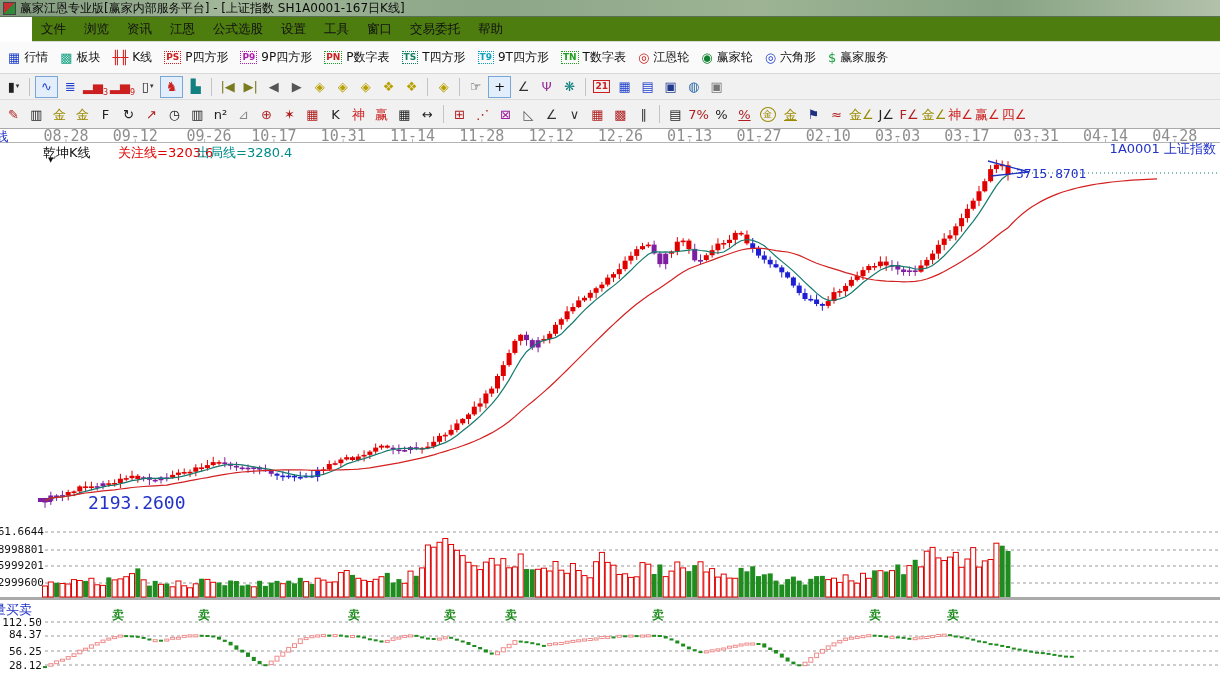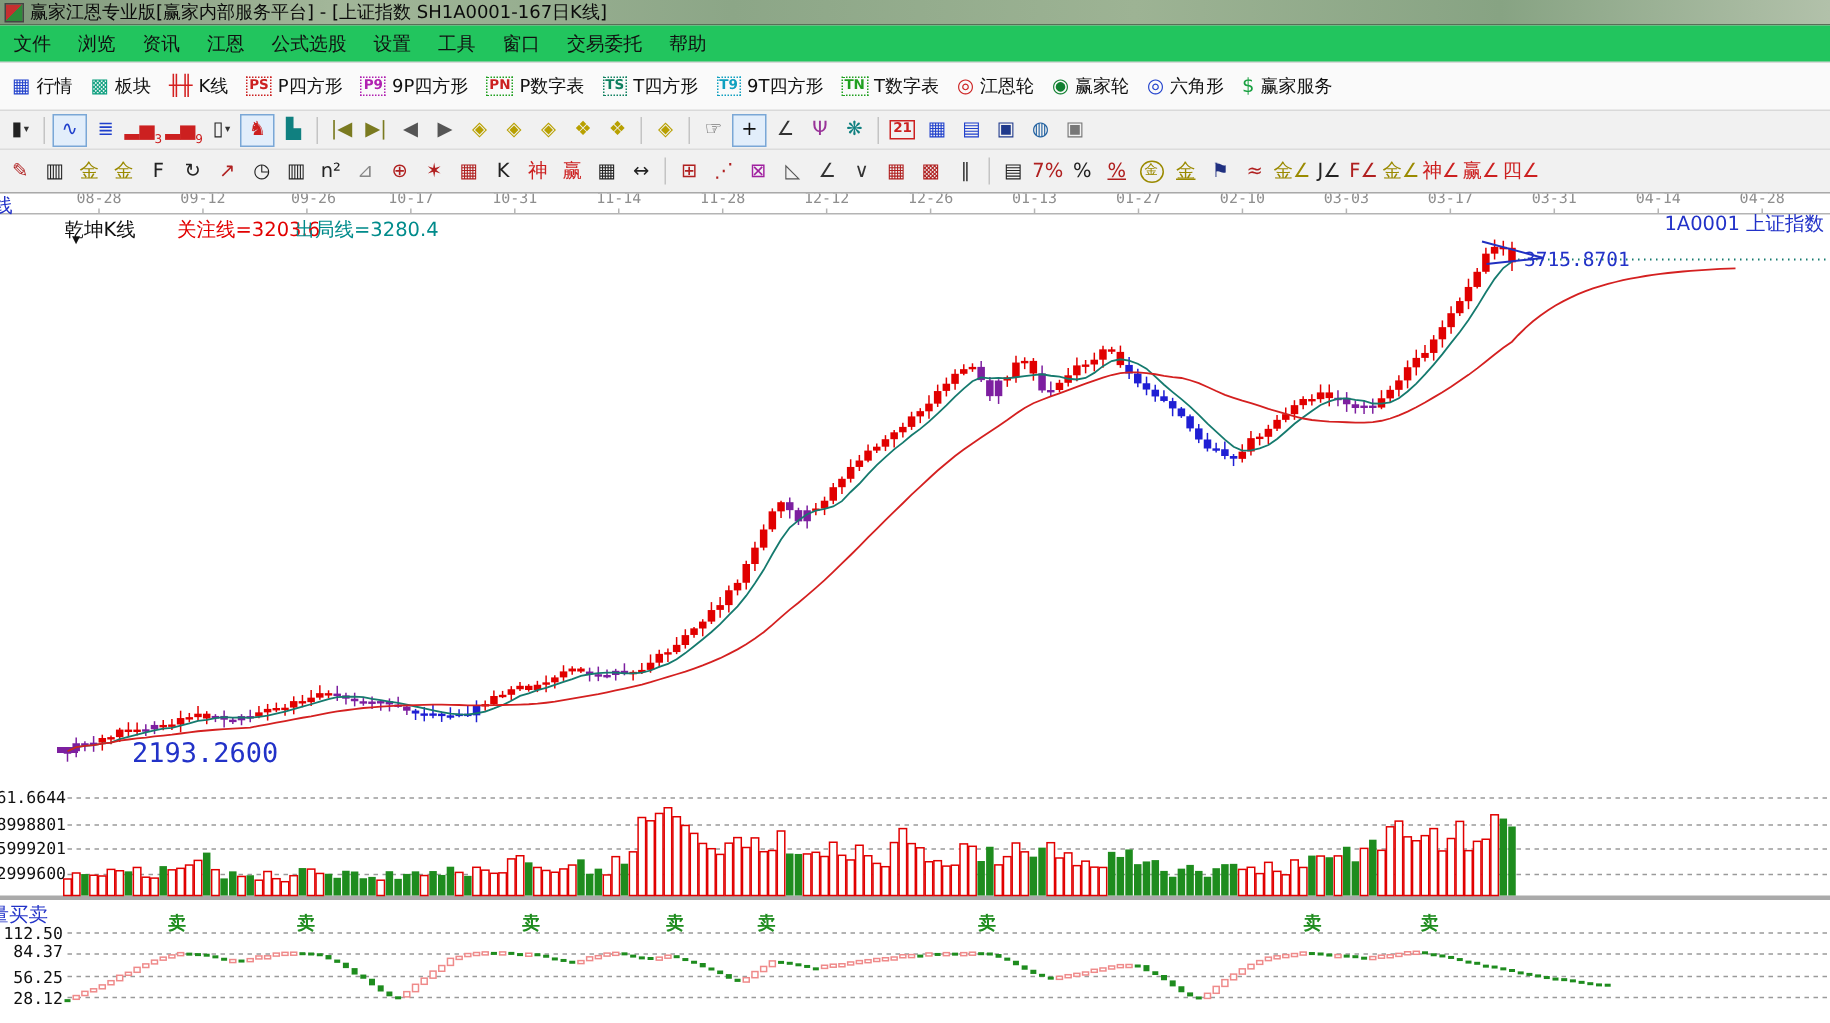--- a/index.html
+++ b/index.html
@@ -4,42 +4,42 @@
 <style>
   html,body{margin:0;padding:0;background:#666;}
   #app{position:relative;width:1220px;height:682px;overflow:hidden;background:#fff;
        font-family:"DejaVu Sans",sans-serif;color:#111;user-select:none;}
   .chrome{position:relative;z-index:2;border-radius:28px;}
   .titlebar{height:16px;display:flex;align-items:center;gap:4px;padding:0 3px;font-size:12px;
     background:linear-gradient(90deg,#7f987b 0%,#a2b699 18%,#8ca687 40%,#9db394 62%,#87a383 82%,#b2c1aa 100%);
     border-bottom:1px solid #5a6e58;color:#0b0b0b;white-space:nowrap;}
   .app-icon{width:11px;height:11px;flex:0 0 auto;border:1px solid #444;
     background:linear-gradient(135deg,#c53030 50%,#2e8b3a 50%);}
-  .menubar{height:24px;background:#22c55e;border-bottom:1px solid #d9d9d9;display:flex;align-items:center;}
+  .menubar{height:24px;background:#4d7c0f;border-bottom:1px solid #d9d9d9;display:flex;align-items:center;margin-left:32px;}
   .mi{padding:0 9px;font-size:12.5px;line-height:24px;cursor:default;}
   .toolbar1{height:31px;background:#fafafa;border-bottom:1px solid #d9d9d9;display:flex;align-items:center;padding-left:2px;}
   .tb1{display:inline-flex;align-items:center;height:26px;padding:0 6px;gap:4px;font-size:12px;white-space:nowrap;}
   .t1i{font-size:13px;line-height:1;}
   .t1i.badge{font-size:9px;font-weight:bold;border:1px dotted;padding:0 1px;line-height:11px;}
   .toolbar2{height:25px;background:#f1f1f1;border-bottom:1px solid #dcdcdc;display:flex;align-items:center;padding-left:2px;}
   .toolbar3{height:28px;background:#f1f1f1;border-bottom:1px solid #a9a9a9;display:flex;align-items:center;padding-left:2px;}
   .ticon{display:inline-flex;align-items:center;justify-content:center;min-width:21px;height:20px;
     margin:0 1px;position:relative;font-size:13px;line-height:1;cursor:default;}
   .tsub{font-size:8px;align-self:flex-end;line-height:8px;}
   .tdd{font-size:7px;color:#333;margin-left:1px;}
   .ibox .tg{border:1px solid currentColor;font-size:9px;font-weight:bold;padding:0 1px;line-height:11px;}
   .iround .tg{border:1px solid #9a8a00;border-radius:50%;font-size:9px;line-height:13px;width:14px;text-align:center;}
   .iunder .tg{text-decoration:underline;}
   .sel{border:1px solid #7aa7d6;background:#e2eefb;}
   .vsep{width:1px;height:18px;background:#c4c4c4;margin:0 4px;flex:0 0 auto;}
   .chartarea{position:absolute;left:0;top:0;width:1220px;height:682px;z-index:1;}
   .chartarea svg{position:absolute;left:0;top:0;}
   .ov{position:absolute;white-space:nowrap;}
   .num{font-family:"DejaVu Sans Mono",monospace;}
-  .dt{position:absolute;top:127px;transform:translateX(-50%);font-size:10px;color:#8e8e8e;}
+  .dt{position:absolute;top:127px;transform:translateX(-50%);font-size:15px;color:#8e8e8e;}
   .blue{color:#2232c8;}
   .sm{position:absolute;top:607px;transform:translateX(-50%);font-size:12px;font-weight:bold;color:#1e8c1e;}
   .raxis{text-align:right;}
 </style>
 </head>
 <body>
 
 <div id="app">
   <div class="chrome">
     <div class="titlebar">

